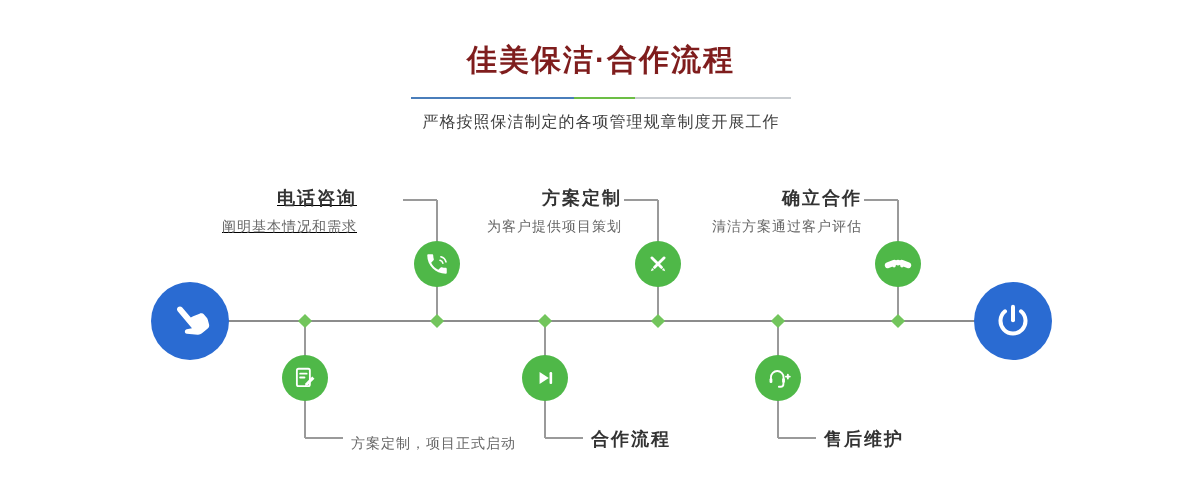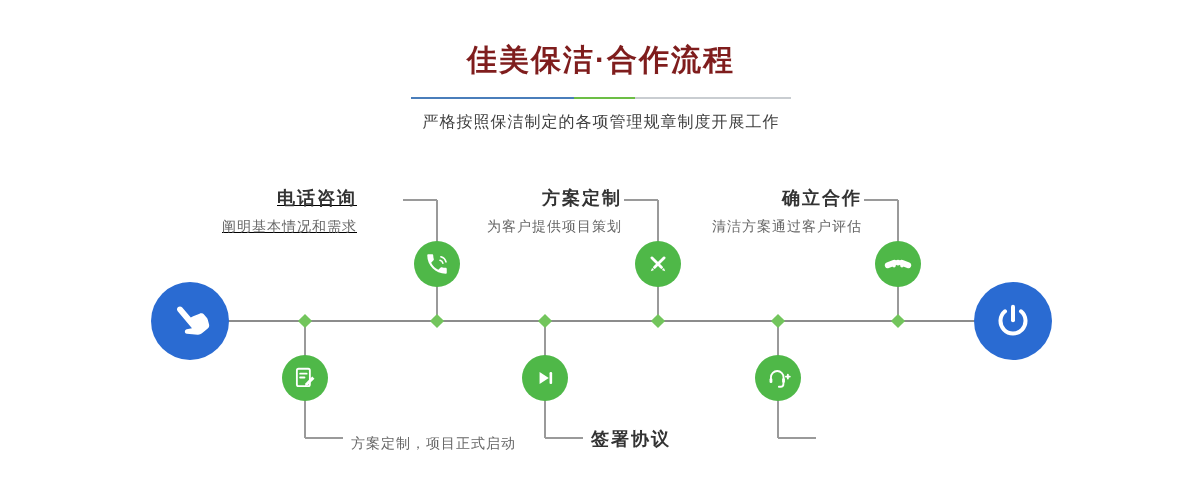--- a/index.html
+++ b/index.html
@@ -165,18 +165,19 @@
   </div>
   <div class="label top" style="right:340px;top:186px;">
     <div class="step-title">确立合作</div>
     <div class="step-desc">清洁方案通过客户评估</div>
   </div>
 
   <div class="label bottom" style="left:351px;top:427px;">
     <div class="step-desc">方案定制，项目正式启动</div>
   </div>
   <div class="label bottom" style="left:591px;top:427px;">
-    <div class="step-title">签署协议</div>
+    <div class="step-title">合作流程</div>
   </div>
   <div class="label bottom" style="left:824px;top:427px;">
+    <div class="step-title">售后维护</div>
   </div>
 
 </div>
 
 </body></html>

